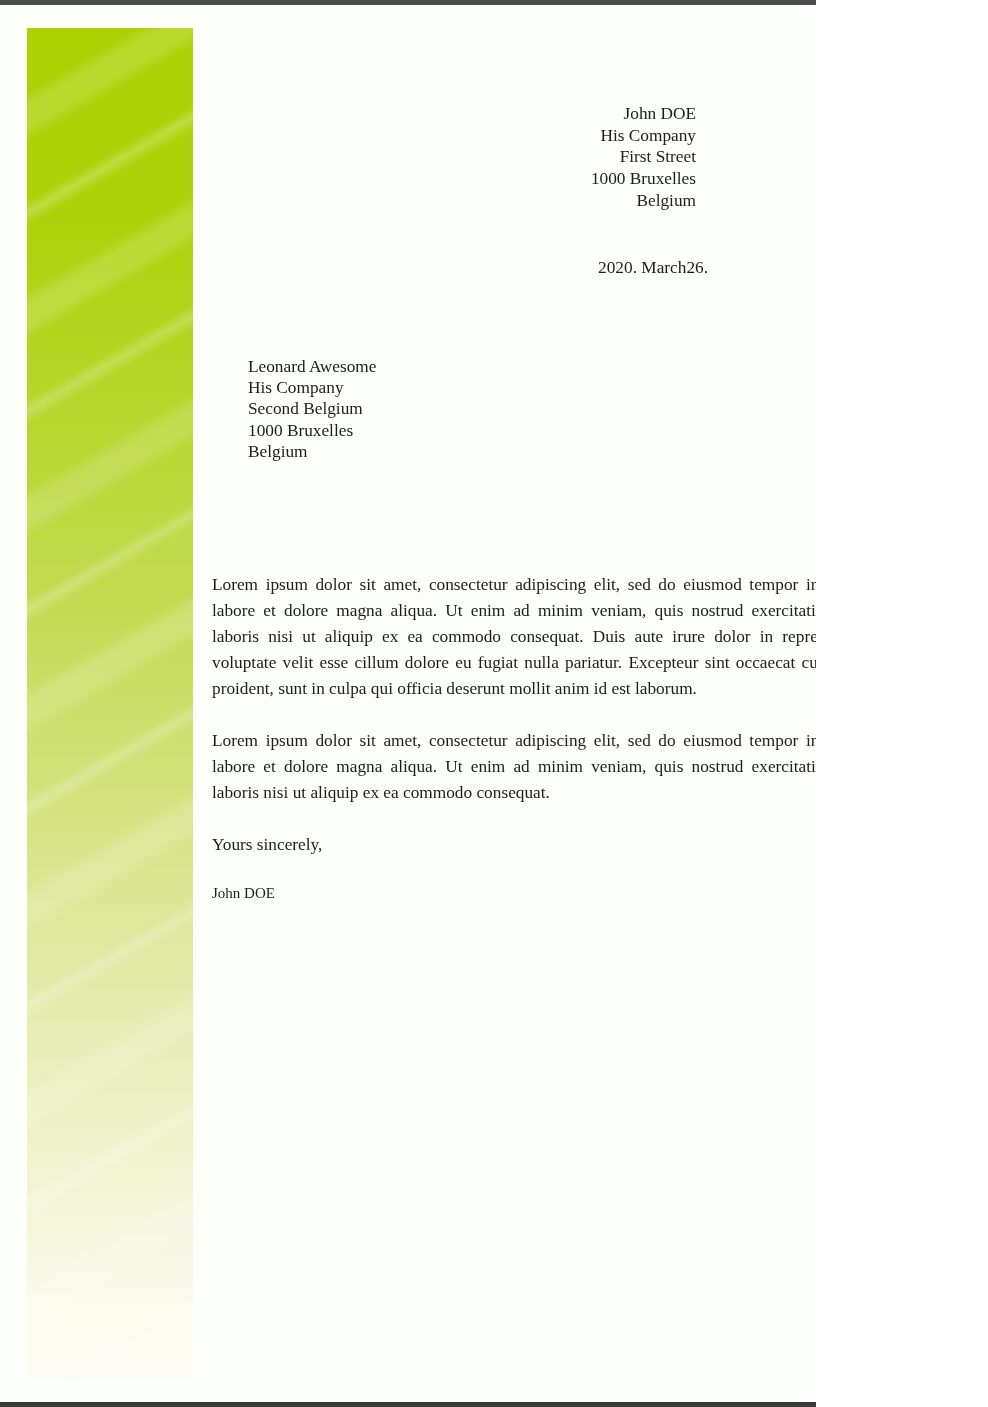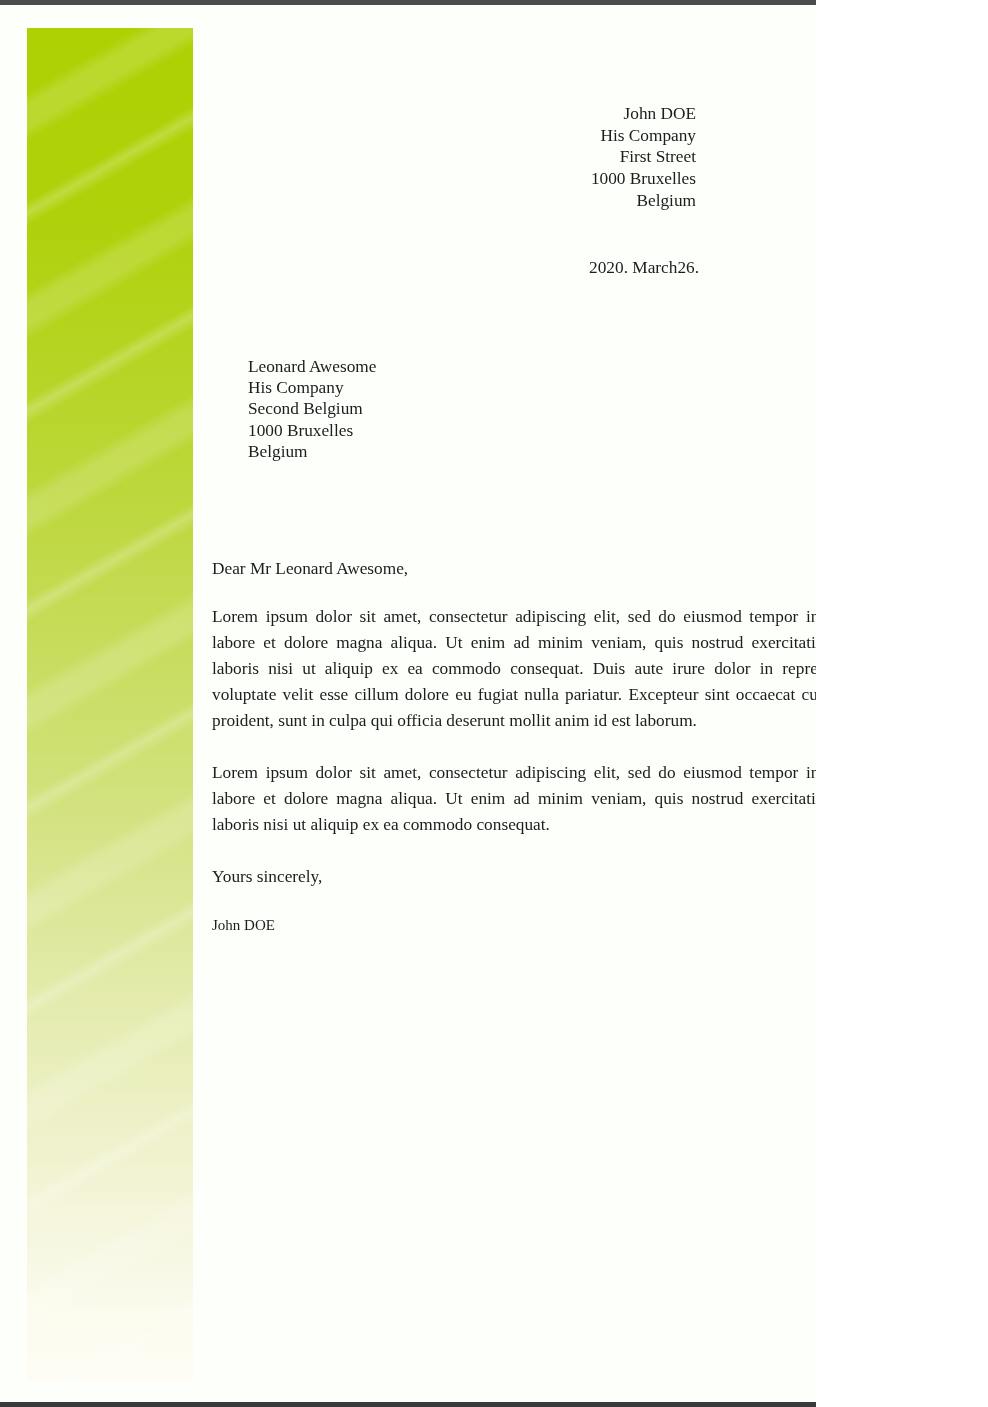--- a/index.html
+++ b/index.html
@@ -56,21 +56,21 @@
     position: absolute;
     top: 103px;
     right: 120px;
     text-align: right;
     font-size: 17.3px;
     line-height: 21.7px;
   }
   .date-line {
     position: absolute;
     top: 257px;
-    right: 117px;
+    right: 108px;
     text-align: right;
     font-size: 17.3px;
     line-height: 21.7px;
   }
   .recipient-block {
     position: absolute;
     left: 212px;
     top: 356px;
     text-align: left;
     font-size: 17.3px;
@@ -112,21 +112,20 @@
 
   <div class="recipient-block">
     <div>Leonard Awesome</div>
     <div>His Company</div>
     <div>Second Belgium</div>
     <div>1000 Bruxelles</div>
     <div>Belgium</div>
   </div>
 
   <div class="letter-body">
-    <p class="salutation">Dear Mr Leonard Awesome,</p>
     <p class="para">Lorem ipsum dolor sit amet, consectetur adipiscing elit, sed do eiusmod tempor incididunt ut labore et dolore magna aliqua. Ut enim ad minim veniam, quis nostrud exercitation ullamco laboris nisi ut aliquip ex ea commodo consequat. Duis aute irure dolor in reprehenderit in voluptate velit esse cillum dolore eu fugiat nulla pariatur. Excepteur sint occaecat cupidatat non proident, sunt in culpa qui officia deserunt mollit anim id est laborum.</p>
     <p class="para">Lorem ipsum dolor sit amet, consectetur adipiscing elit, sed do eiusmod tempor incididunt ut labore et dolore magna aliqua. Ut enim ad minim veniam, quis nostrud exercitation ullamco laboris nisi ut aliquip ex ea commodo consequat.</p>
     <p class="valediction">Yours sincerely,</p>
     <p class="signature">John DOE</p>
   </div>
 
   <div class="edge-bar bottom"></div>
 
 </div>
 

